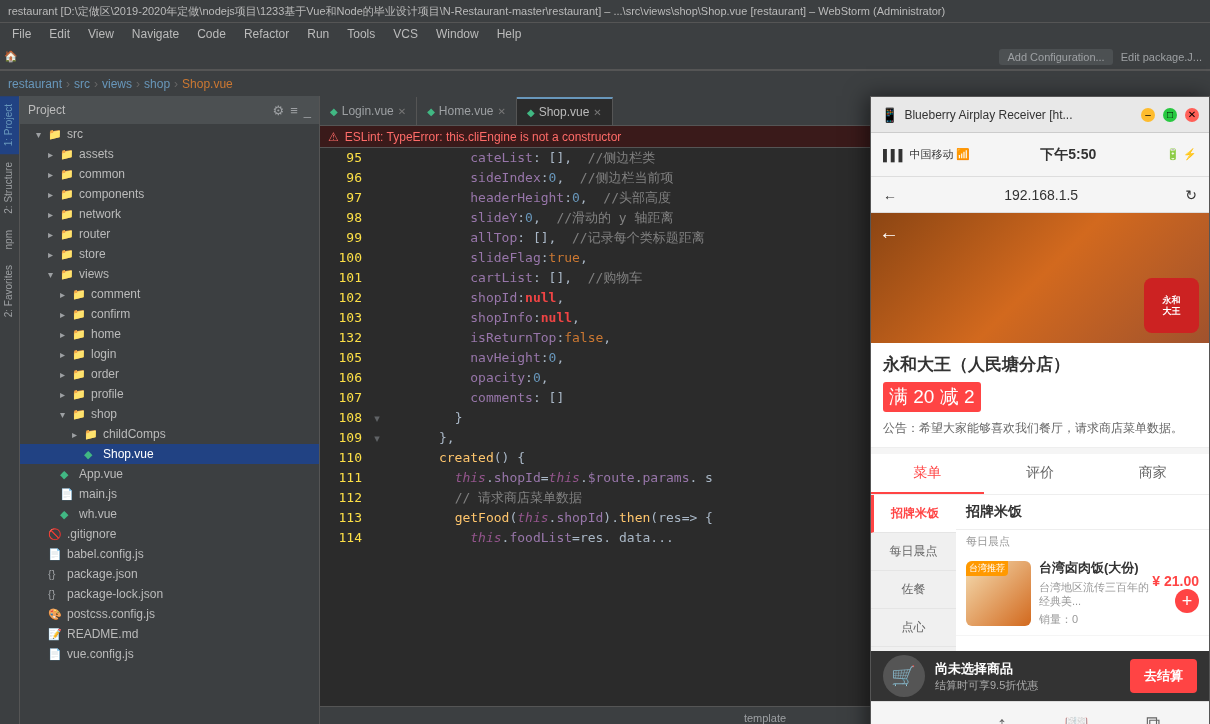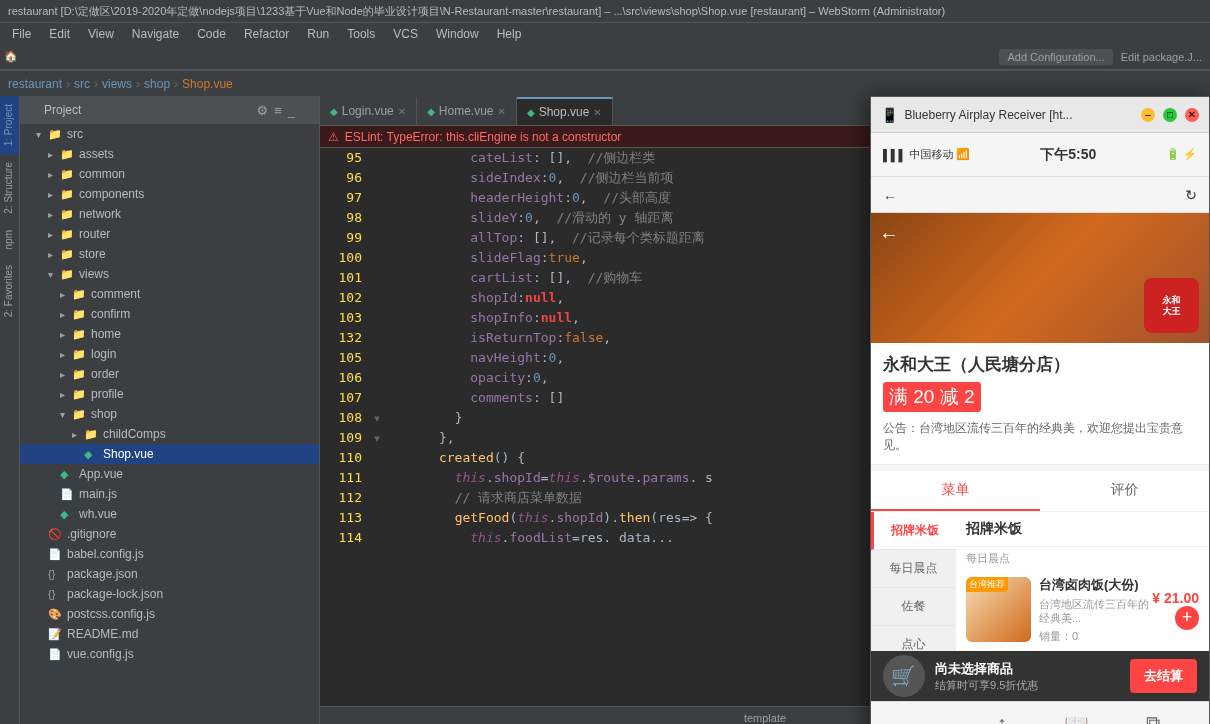--- a/index.html
+++ b/index.html
@@ -67,21 +67,21 @@
       flex-direction: column;
       overflow: hidden;
       position: relative;
     }
 
     #sidebar-header {
       height: 28px;
       background: #4c5052;
       display: flex;
       align-items: center;
-      padding: 0 24px;
+      padding: 0 8px;
       font-size: 12px;
       color: #bbb;
       justify-content: space-between;
     }
     .sidebar-header-icons {
       display: flex;
       gap: 6px;
       color: #9da0a3;
       font-size: 13px;
     }
@@ -992,43 +992,45 @@
       </div>
       <div class="phone-time">下午5:50</div>
       <div class="phone-battery">
         <span>🔋</span>
         <span>⚡</span>
       </div>
     </div>
 
     <div id="phone-addr">
       <span>←</span>
+      <span style="flex:1; text-align:center;">192.168.1.5</span>
       <span>↻</span>
     </div>
 
     <div id="phone-content">
 
       <div id="restaurant-banner">
         <span class="banner-back">←</span>
         <div class="banner-logo">
           <span style="font-size:9px; line-height:1.2;">永和<br>大王</span>
         </div>
       </div>
 
       <div id="restaurant-info">
         <div class="restaurant-name">永和大王（人民塘分店）</div>
         <div class="discount-badge">
           <span class="discount-num">满 20 减 2</span>
         </div>
-        <div class="notice">公告：台湾地区流传三百年的经典美，欢迎您提出宝贵意见。</div>
+        <div class="notice">公告：希望大家能够喜欢我们餐厅，请求商店菜单数据。</div>
       </div>
 
       <div id="restaurant-tabs">
         <div class="rtab active">菜单</div>
         <div class="rtab">评价</div>
+        <div class="rtab">商家</div>
       </div>
 
       <div id="menu-section">
         <div id="menu-left">
           <div class="menu-cat active">招牌米饭</div>
           <div class="menu-cat">每日晨点</div>
           <div class="menu-cat">佐餐</div>
           <div class="menu-cat">点心</div>
           <div class="menu-cat">测试</div>
         </div>

